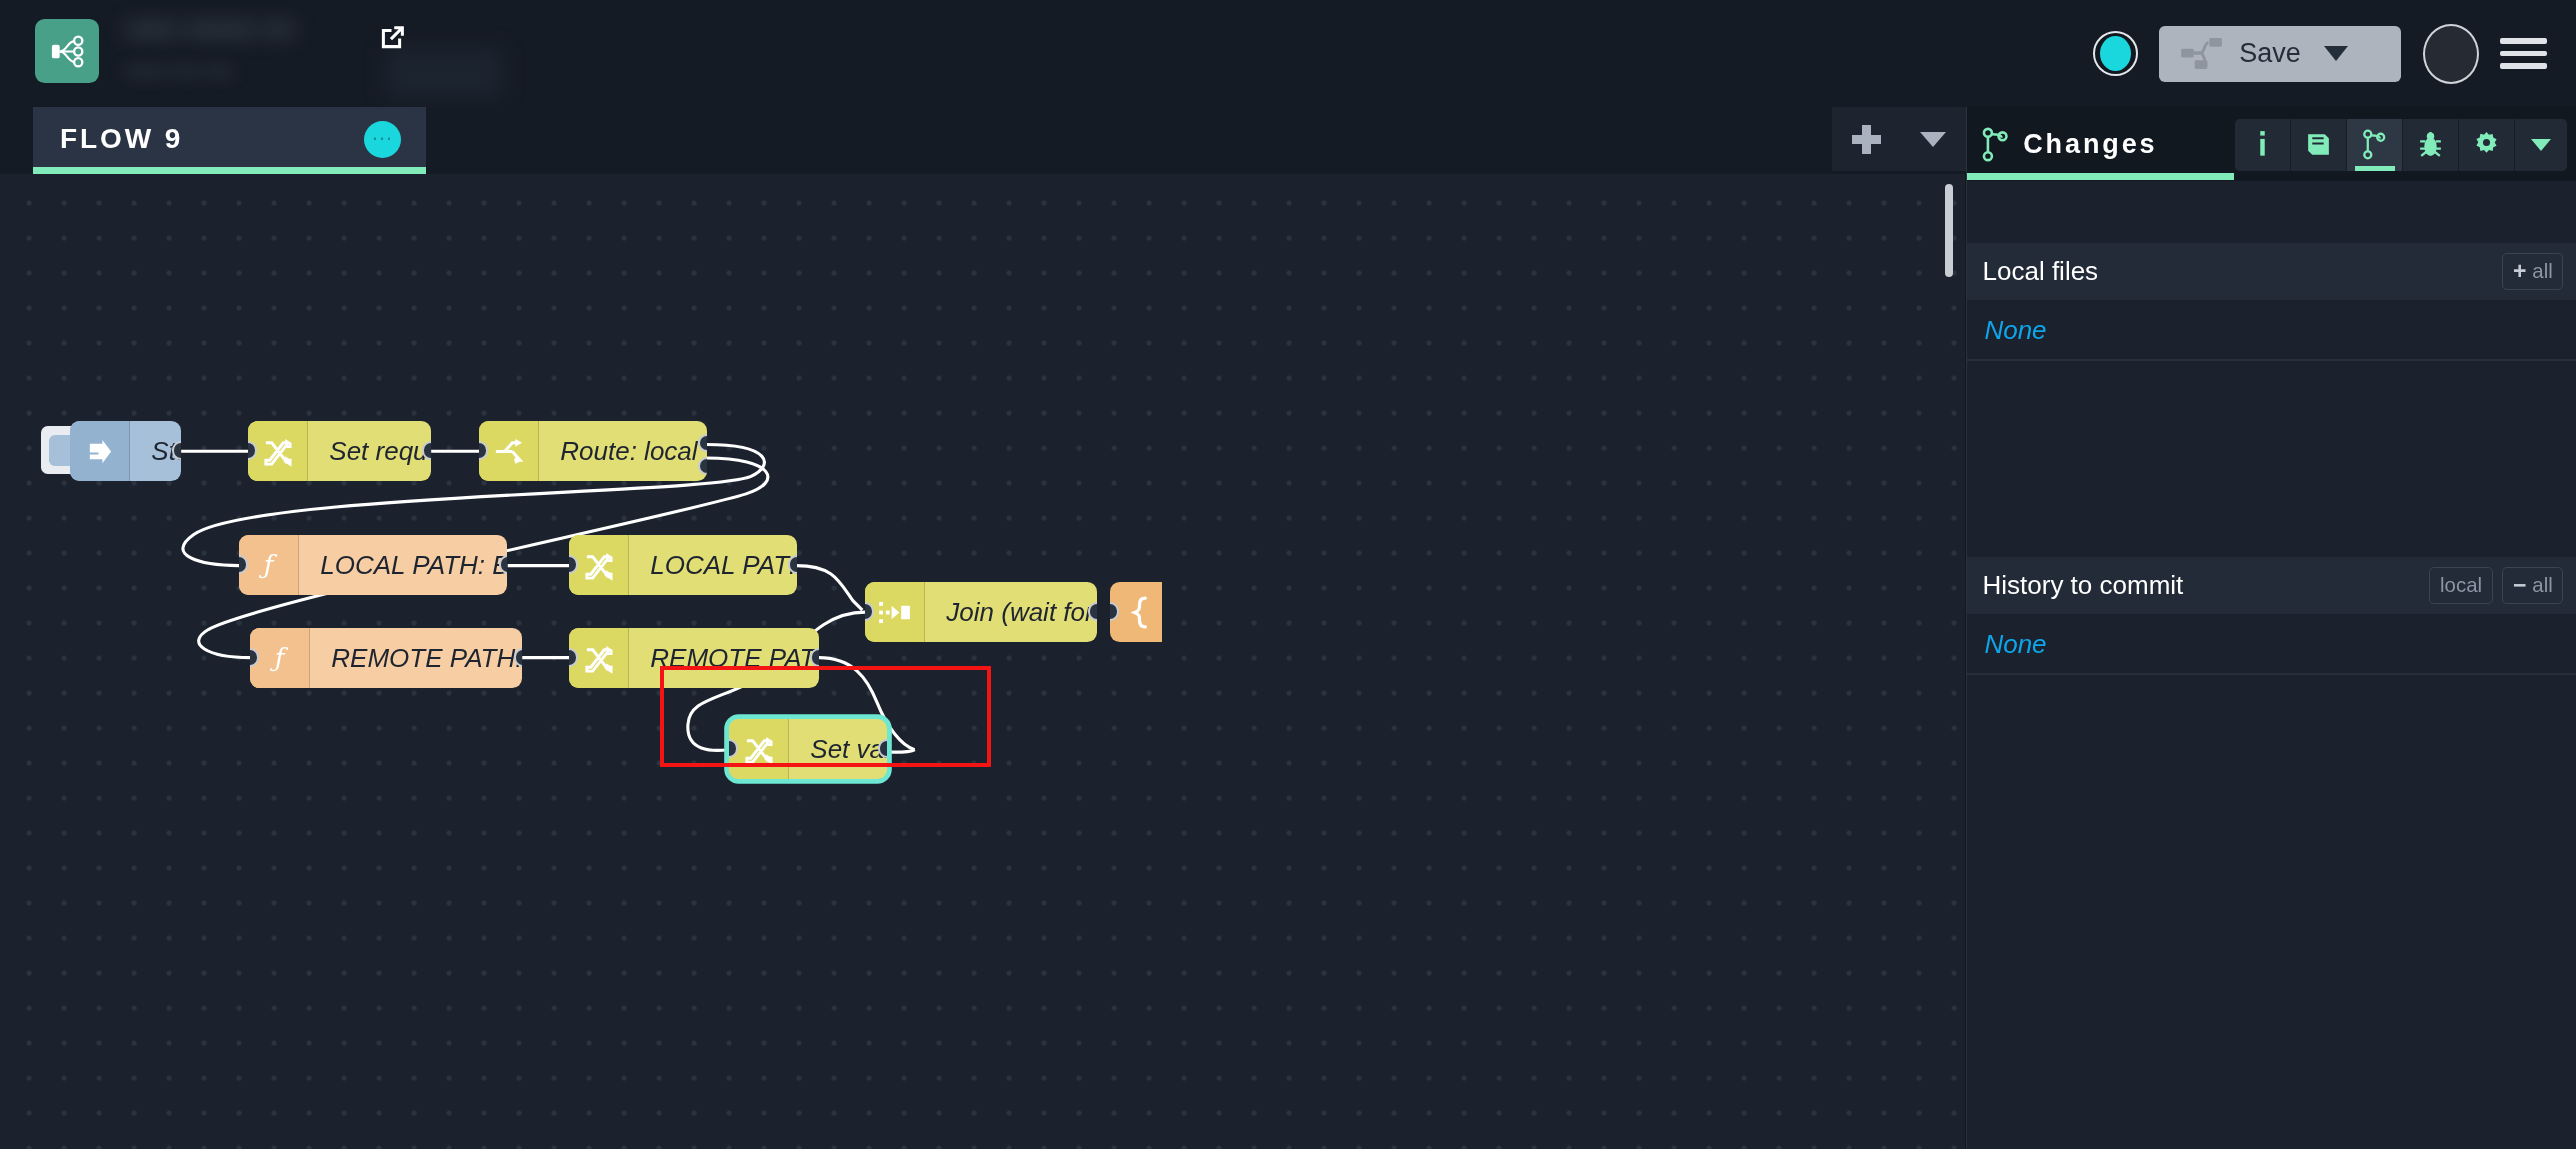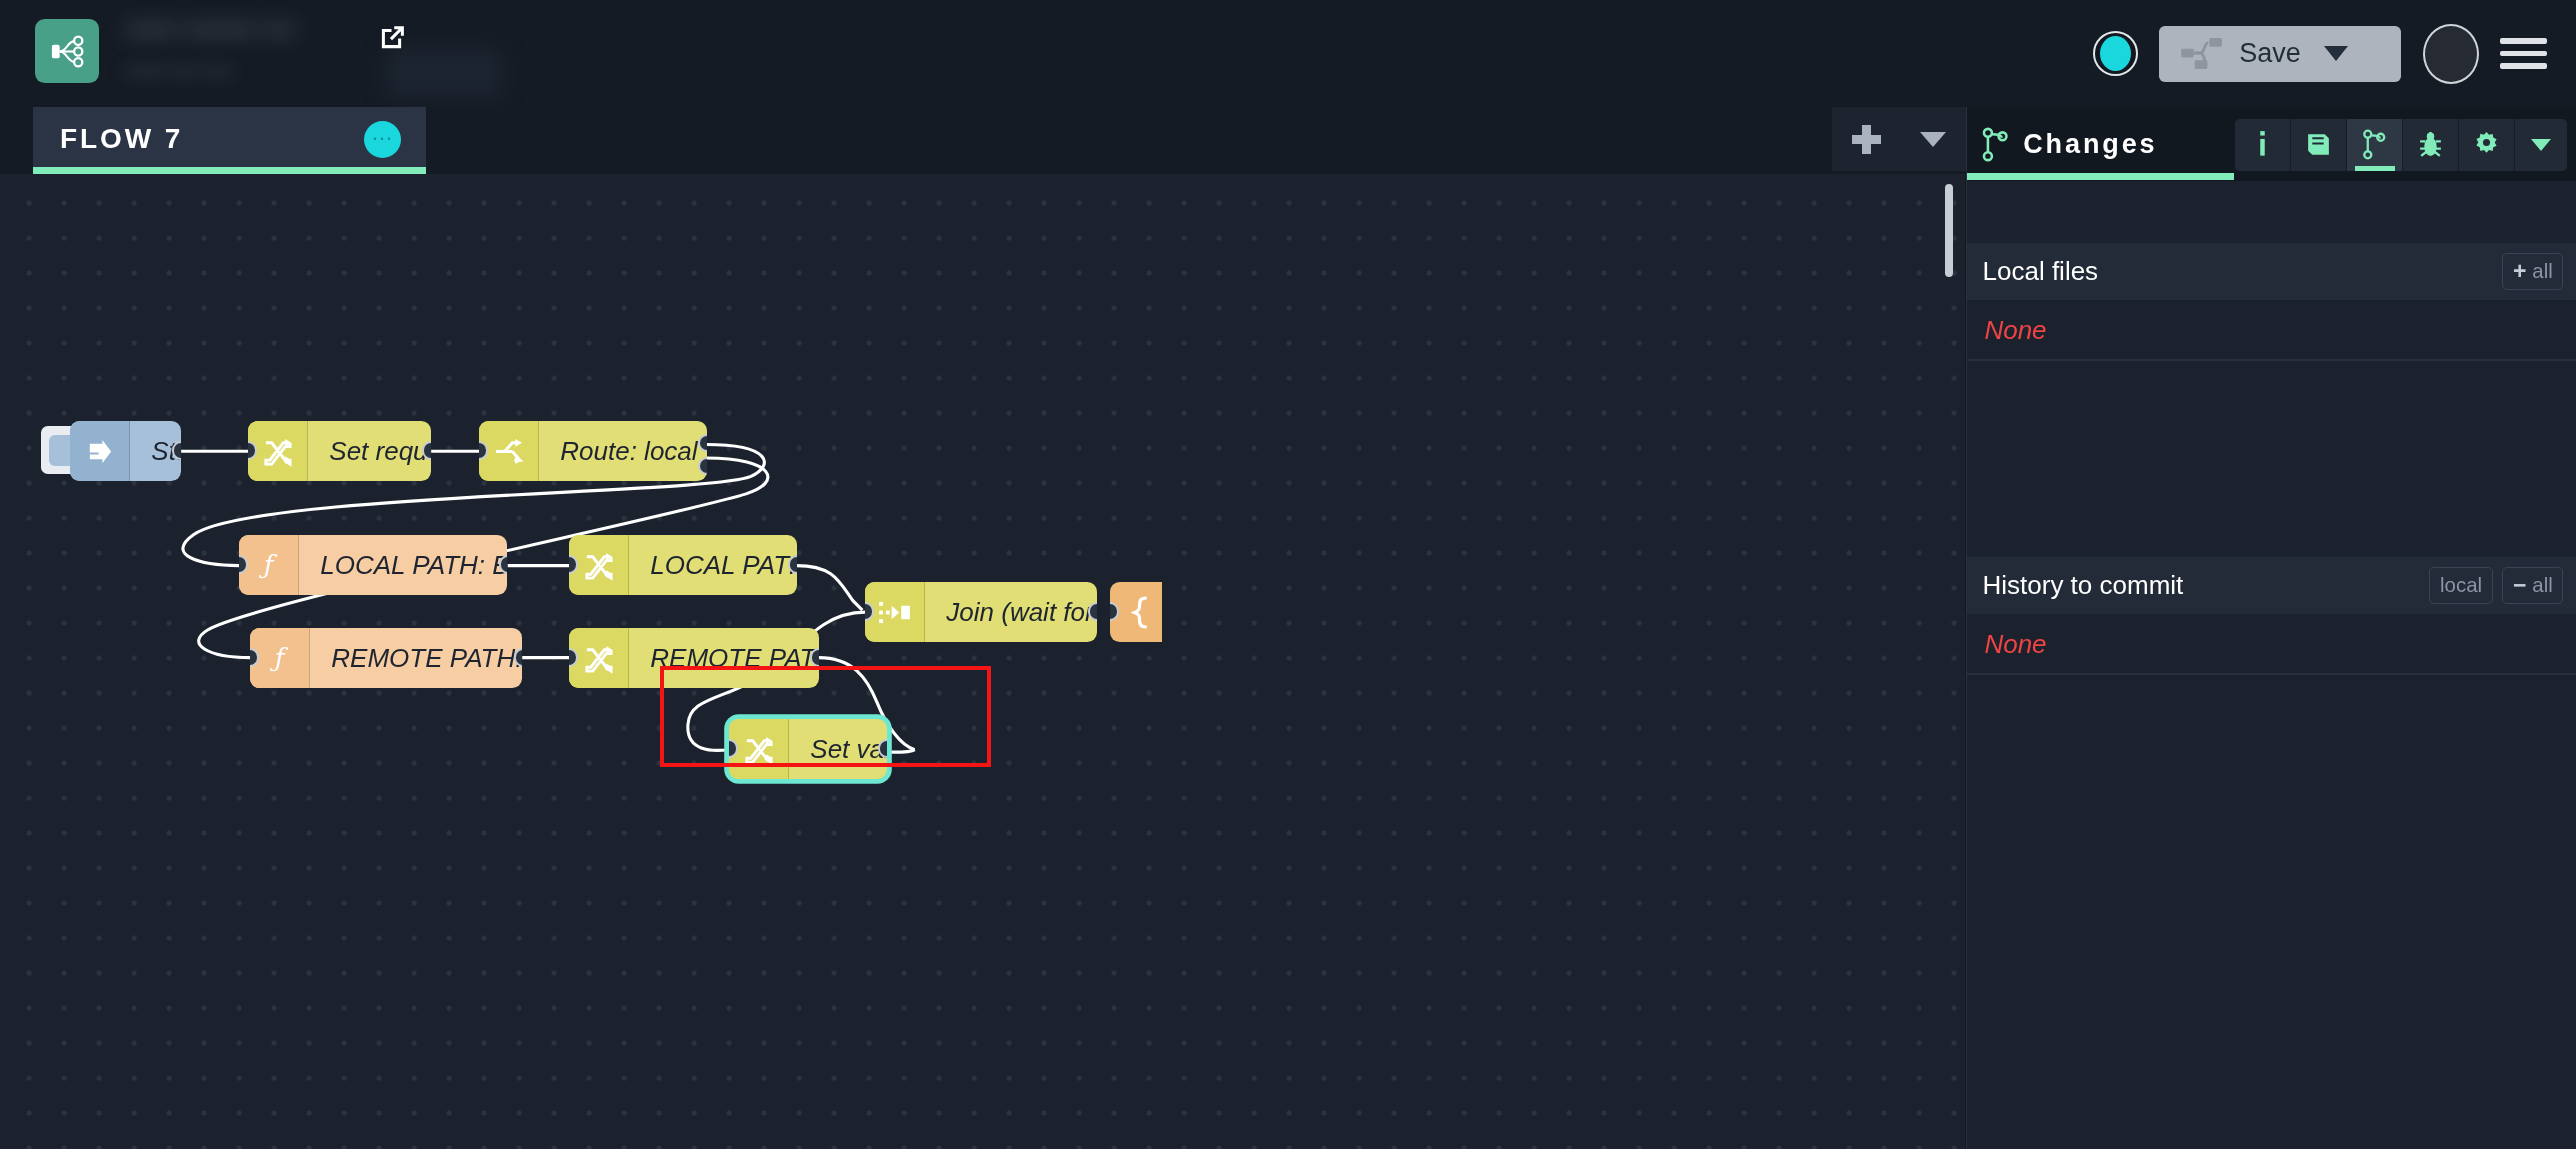--- a/index.html
+++ b/index.html
@@ -202,21 +202,21 @@
   .sec-btn {
     height: 37px; border: 1.9px solid #3b4452; border-radius: 4.8px;
     display: flex; align-items: center; gap: 5.8px; padding: 0 9.7px;
     color: #8c95a3; font-size: 20.4px; cursor: pointer;
   }
   .sec-actions { position: absolute; right: 13.6px; display: flex; gap: 9.7px; align-items: center; }
   .none-row {
     position: absolute; left: 0; width: 610px; height: 58px;
     display: flex; align-items: center; background: #1b222d;
   }
-  .none-row span { color: #ef4444; font-size: 26px; font-style: italic; margin-left: 17.4px; }
+  .none-row span { color: #0ea5e9; font-size: 26px; font-style: italic; margin-left: 17.4px; }
   .sep { position: absolute; left: 0; width: 610px; height: 1.9px; background: #272f3b; }
 </style>
 </head>
 <body>
 
 <div id="app">
 
   <div id="header">
     <div id="logo-tile">
       <svg width="39" height="39" viewBox="0 0 40 40">
@@ -262,21 +262,21 @@
       <div id="menu-btn">
         <span></span>
         <span></span>
         <span></span>
       </div>
     </div>
   </div>
 
   <div id="tabbar">
     <div id="flow-tab">
-      <span id="flow-tab-label">FLOW 7</span>
+      <span id="flow-tab-label">FLOW 9</span>
       <span id="flow-tab-badge">...</span>
     </div>
     <div id="flow-tab-underline"></div>
     <div id="tabbar-actions">
       <div id="tab-add-icon"></div>
       <div id="tab-caret"></div>
     </div>
   </div>
 
   <div id="canvas">

